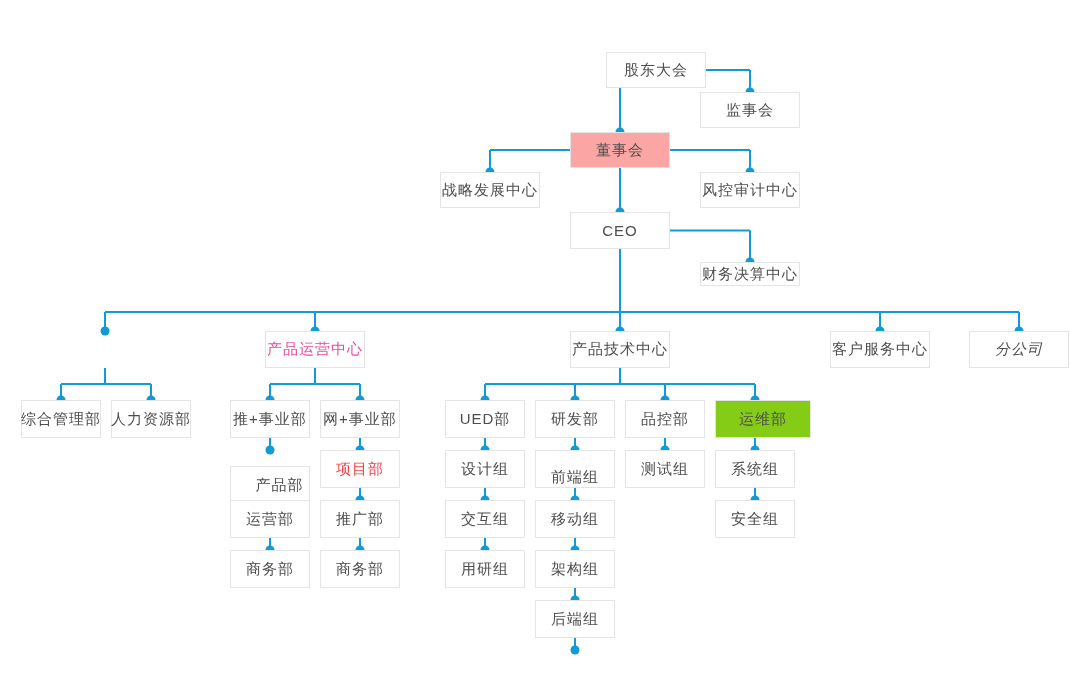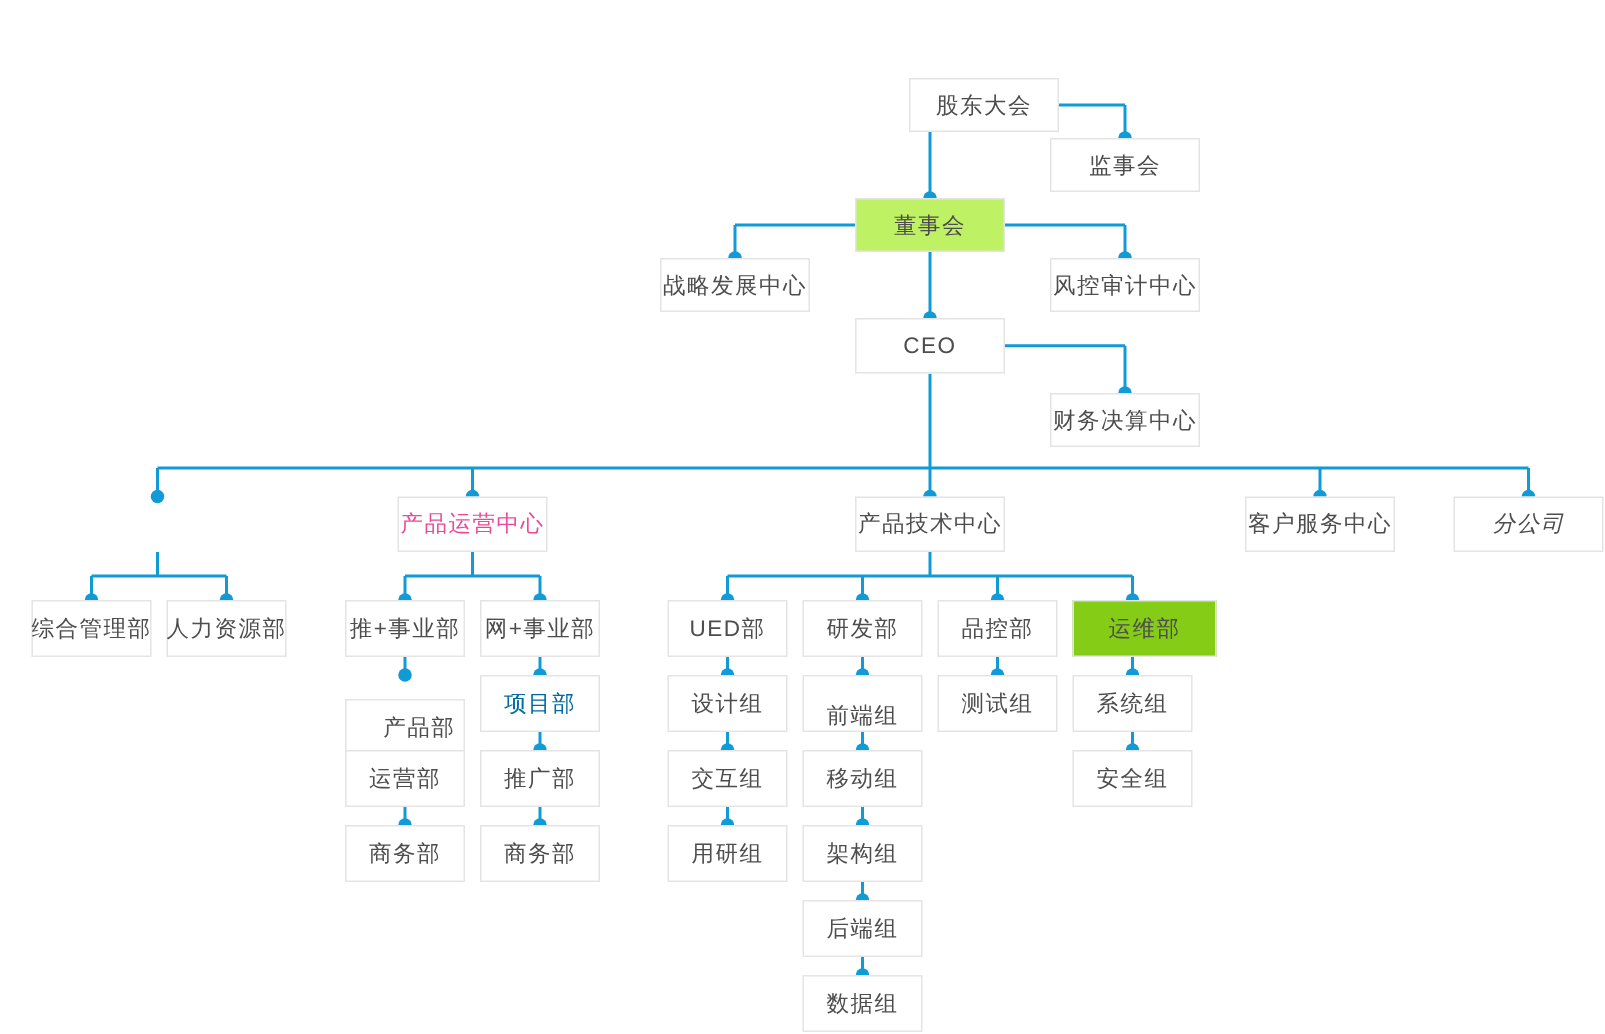--- a/index.html
+++ b/index.html
@@ -126,33 +126,33 @@
       <circle cx="755" cy="450" r="4.5" fill="#109ad6"></circle>
       <line x1="755" y1="488" x2="755" y2="500" stroke="#109ad6" stroke-width="2"></line>
       <circle cx="755" cy="500" r="4.5" fill="#109ad6"></circle>
     </svg>
     <div class="node" style="left: 570px; top: 52px; width: 100px; height: 36px; border-color: rgb(228, 228, 228); background: rgb(255, 255, 255); margin-left: 36px;">
       <span class="node-label" style="color: rgb(77, 77, 77);">股东大会</span>
     </div>
     <div class="node" style="left: 700px; top: 92px; width: 100px; height: 36px; border-color: rgb(228, 228, 228); background: rgb(255, 255, 255);">
       <span class="node-label" style="color: rgb(77, 77, 77);">监事会</span>
     </div>
-    <div class="node" style="left: 570px; top: 132px; width: 100px; height: 36px; border-color: rgb(228, 228, 228); background: #bef264;">
+    <div class="node" style="left: 570px; top: 132px; width: 100px; height: 36px; border-color: rgb(228, 228, 228); background: #fca5a5;">
       <span class="node-label" style="color: rgb(77, 77, 77);">董事会</span>
     </div>
     <div class="node" style="left: 440px; top: 172px; width: 100px; height: 36px; border-color: rgb(228, 228, 228); background: rgb(255, 255, 255);">
       <span class="node-label" style="color: rgb(77, 77, 77);">战略发展中心</span>
     </div>
     <div class="node" style="left: 700px; top: 172px; width: 100px; height: 36px; border-color: rgb(228, 228, 228); background: rgb(255, 255, 255);">
       <span class="node-label" style="color: rgb(77, 77, 77);">风控审计中心</span>
     </div>
     <div class="node" style="left: 570px; top: 212px; width: 100px; height: 37px; border-color: rgb(228, 228, 228); background: rgb(255, 255, 255);">
       <span class="node-label" style="color: rgb(77, 77, 77);">CEO</span>
     </div>
-    <div class="node" style="left: 700px; top: 262px; width: 100px; height: 36px; border-color: rgb(228, 228, 228); background: rgb(255, 255, 255);">
+    <div class="node" style="left: 700px; top: 262px; width: 100px; height: 24px; border-color: rgb(228, 228, 228); background: rgb(255, 255, 255);">
       <span class="node-label" style="color: rgb(77, 77, 77);">财务决算中心</span>
     </div>
     <div class="node" style="left: 265px; top: 331px; width: 100px; height: 37px; border-color: rgb(228, 228, 228); background: rgb(255, 255, 255);">
       <span class="node-label" style="color: #ec4899;">产品运营中心</span>
     </div>
     <div class="node" style="left: 570px; top: 331px; width: 100px; height: 37px; border-color: rgb(228, 228, 228); background: rgb(255, 255, 255);">
       <span class="node-label" style="color: rgb(77, 77, 77);">产品技术中心</span>
     </div>
     <div class="node" style="left: 830px; top: 331px; width: 100px; height: 37px; border-color: rgb(228, 228, 228); background: rgb(255, 255, 255);">
       <span class="node-label" style="color: rgb(77, 77, 77);">客户服务中心</span>
@@ -181,21 +181,21 @@
     <div class="node" style="left: 625px; top: 400px; width: 80px; height: 38px; border-color: rgb(228, 228, 228); background: rgb(255, 255, 255);">
       <span class="node-label" style="color: rgb(77, 77, 77);">品控部</span>
     </div>
     <div class="node" style="left: 715px; top: 400px; width: 96px; height: 38px; border-color: rgb(228, 228, 228); background: #84cc16; text-align: right;">
       <span class="node-label" style="color: rgb(77, 77, 77);">运维部</span>
     </div>
     <div class="node" style="left: 230px; top: 466px; width: 80px; height: 38px; border-color: rgb(228, 228, 228); background: rgb(255, 255, 255); padding-left: 19px;">
       <span class="node-label" style="color: rgb(77, 77, 77);">产品部</span>
     </div>
     <div class="node" style="left: 320px; top: 450px; width: 80px; height: 38px; border-color: rgb(228, 228, 228); background: rgb(255, 255, 255);">
-      <span class="node-label" style="color: #0369a1;">项目部</span>
+      <span class="node-label" style="color: #ef4444;">项目部</span>
     </div>
     <div class="node" style="left: 445px; top: 450px; width: 80px; height: 38px; border-color: rgb(228, 228, 228); background: rgb(255, 255, 255);">
       <span class="node-label" style="color: rgb(77, 77, 77);">设计组</span>
     </div>
     <div class="node" style="left: 535px; top: 450px; width: 80px; height: 38px; border-color: rgb(228, 228, 228); background: rgb(255, 255, 255); align-items: flex-end;">
       <span class="node-label" style="color: rgb(77, 77, 77);">前端组</span>
     </div>
     <div class="node" style="left: 625px; top: 450px; width: 80px; height: 38px; border-color: rgb(228, 228, 228); background: rgb(255, 255, 255);">
       <span class="node-label" style="color: rgb(77, 77, 77);">测试组</span>
     </div>
@@ -224,17 +224,14 @@
       <span class="node-label" style="color: rgb(77, 77, 77);">商务部</span>
     </div>
     <div class="node" style="left: 445px; top: 550px; width: 80px; height: 38px; border-color: rgb(228, 228, 228); background: rgb(255, 255, 255);">
       <span class="node-label" style="color: rgb(77, 77, 77);">用研组</span>
     </div>
     <div class="node" style="left: 535px; top: 550px; width: 80px; height: 38px; border-color: rgb(228, 228, 228); background: rgb(255, 255, 255);">
       <span class="node-label" style="color: rgb(77, 77, 77);">架构组</span>
     </div>
     <div class="node" style="left: 535px; top: 600px; width: 80px; height: 38px; border-color: rgb(228, 228, 228); background: rgb(255, 255, 255);">
       <span class="node-label" style="color: rgb(77, 77, 77);">后端组</span>
-    </div>
-    <div class="node" style="left: 535px; top: 650px; width: 80px; height: 38px; border-color: rgb(228, 228, 228); background: rgb(255, 255, 255);">
-      <span class="node-label" style="color: rgb(77, 77, 77);">数据组</span>
     </div>
   </div>
 
 </body></html>

